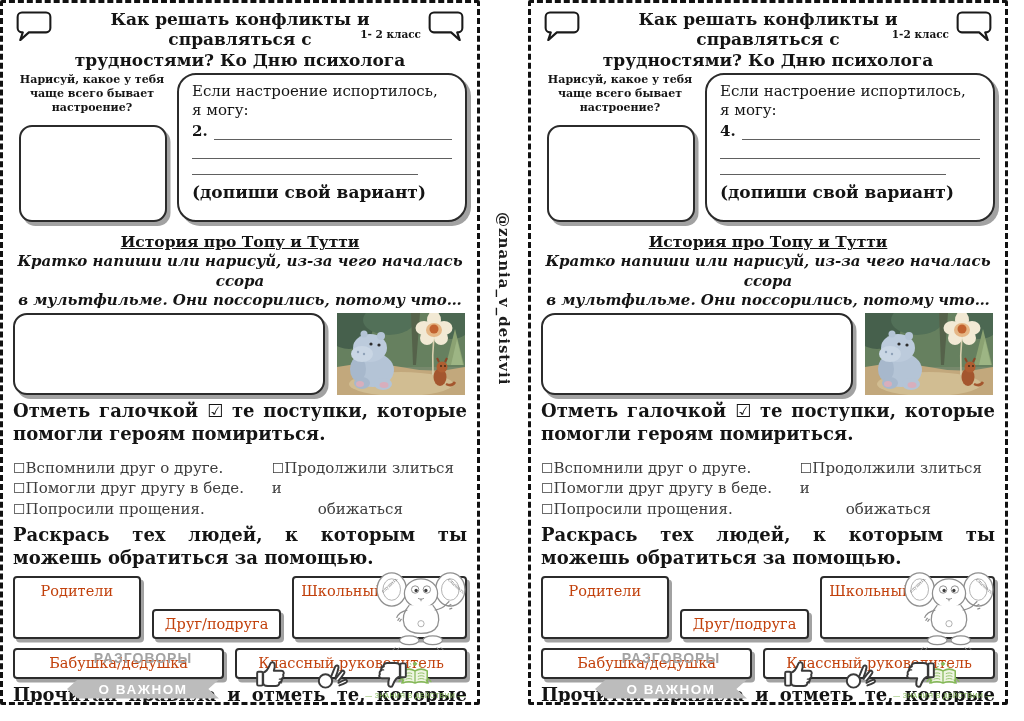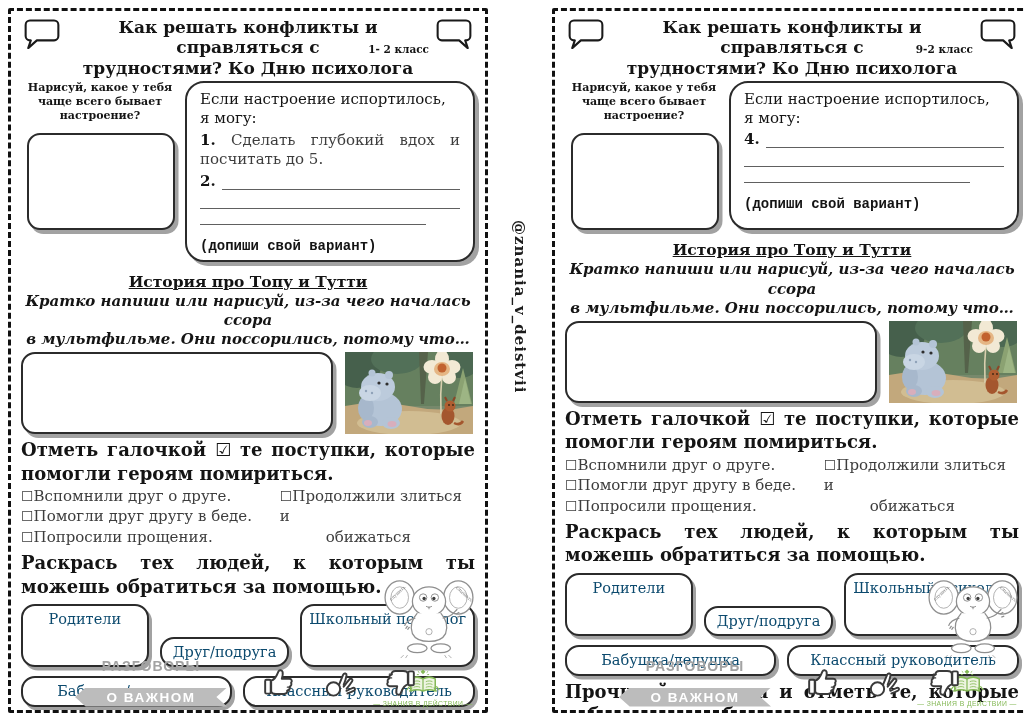--- a/index.html
+++ b/index.html
@@ -1,35 +1,35 @@
 <!DOCTYPE html>
 <html><head>
 <meta charset="utf-8">
 <style>
   * { margin:0; padding:0; box-sizing:border-box; }
   html,body { width:1024px; height:721px; background:#fff; }
   body { font-family:"DejaVu Serif","Liberation Serif",serif; color:#141414; }
 
-  .page { display:flex; padding:8px; gap:8px; position:relative; }
+  .page { display:flex; gap:0; position:relative; }
   .sheet {
     position:relative; width:480px; height:705px; flex:0 0 480px;
     border:3px dashed #111; border-radius:2px;
     padding:4px 10px; overflow:hidden; background:#fff;
   }
   .gutter { position:relative; width:48px; flex:0 0 48px; }
   .watermark {
     position:absolute; top:212px; left:50%; transform:translateX(-50%);
     writing-mode:vertical-rl; font-weight:bold; font-size:15px; letter-spacing:1px; color:#1c1c1c;
     white-space:nowrap;
   }
 
   
   .hdr { position:relative; text-align:center; padding:2px 34px 0 34px; }
   .title-line { font-weight:bold; font-size:17px; line-height:1.2; }
-  .grade { position:absolute; right:46px; top:28px; font-weight:bold; font-size:10.5px; }
+  .grade { position:absolute; right:46px; top:21px; font-weight:bold; font-size:10.5px; }
   .bubble { position:absolute; width:38px; height:31px; top:3px; }
   .bubble.left { left:2px; }
   .bubble.right { right:2px; transform:scaleX(-1); }
 
   
   .rowA { display:flex; margin-top:3px; }
   .mood-left { width:158px; flex:0 0 158px; text-align:center; }
   .mood-prompt { font-weight:bold; font-size:11px; line-height:1.25; }
   .mood-drawbox {
     margin:11px 4px 0 6px; height:97px; border:2px solid #2b2b2b; border-radius:13px;
@@ -39,48 +39,48 @@
     flex:1; margin-left:6px; border:2px solid #2b2b2b; border-radius:19px;
     box-shadow:4px 4px 0 #a2a2a2; padding:7px 13px 6px 13px; background:#fff;
   }
   .mood-box-title { font-weight:normal; font-size:15px; line-height:1.25; }
   .mood-item { font-size:15px; color:#3d3d3d; text-align:justify; line-height:1.3; margin-top:3px; }
   .mood-item b { color:#111; }
   .mood-fill { display:flex; align-items:flex-end; margin-top:2px; font-size:15px; }
   .fill-line { flex:1; border-bottom:1.6px solid #606060; height:17px; margin-left:6px; }
   .write-line { border-bottom:1.6px solid #606060; height:19px; }
   .write-line.short { width:87%; height:16px; }
-  .mood-hint { font-weight:bold; font-size:14px; margin-top:13px;font-family:Liberation Mono, monospace; }
+  .mood-hint { font-weight:bold; font-size:17px; margin-top:7px; }
 
   
   .story-heading { text-align:center; font-weight:bold; font-size:15.5px; text-decoration:underline; margin-top:10px; }
   .story-prompt { text-align:center; font-weight:bold; font-size:15px; line-height:1.28; margin-top:1px;font-style:italic; }
   .rowB { display:flex; margin-top:3px; align-items:flex-start; }
   .answer-box {
     width:312px; flex:0 0 312px; height:82px; border:2px solid #2b2b2b; border-radius:14px;
     box-shadow:3.5px 4px 0 #a2a2a2; background:#fff;
   }
   .cartoon { margin-left:12px; width:128px; height:82px; display:block; }
 
   
   .instr { font-weight:bold; font-size:18px; line-height:1.3; text-align:justify; margin-top:4px; }
   .glyph { font-family:"DejaVu Sans","Liberation Sans",sans-serif; font-weight:normal; }
-  .chk-cols { display:flex; margin-top:1px; }
+  .chk-cols { display:flex; margin-top:12px; }
   .chk-col-l { width:57%; }
   .chk-col-r { width:43%; }
   .chk { font-size:15px; color:#3d3d3d; line-height:1.36; }
   .chk .chk-box { font-family:"DejaVu Sans","Liberation Sans",sans-serif; font-size:14px; color:#3d3d3d; }
   .chk-wrap2 { padding-left:46px; }
 
   
   .btn-row { display:flex; gap:11px; margin-top:6px; }
   .btn-row.second { margin-top:9px; }
   .helper-box {
-    border:2px solid #2b2b2b; border-radius:14px; box-shadow:3px 3.5px 0 #a2a2a2;
-    background:#fff; text-align:center; font-size:14.5px; color:#0c4a6e;
+    border:2px solid #2b2b2b; border-radius:4px; box-shadow:3px 3.5px 0 #a2a2a2;
+    background:#fff; text-align:center; font-size:14.5px; color:#c2410c;
     padding:5px 6px 4px 6px; line-height:1.2;
   }
   .b1 { flex:1.0 1 0; } .b2 { flex:1.02 1 0;margin-top:33px; } .b3 { flex:1.42 1 0; }
   .b4 { flex:0 0 46.5%; } .b5 { flex:1 1 0; }
 
   
   .footer { position:absolute; left:12px; right:12px; bottom:5px; height:46px; display:flex; align-items:center; }
   .rv-logo { width:152px; margin-left:52px; text-align:center; font-family:Liberation Sans, sans-serif; }
   .rv-top { color:#a3a3a3; font-weight:bold; font-size:14px; letter-spacing:1px; }
   .rv-ribbon {
@@ -147,21 +147,20 @@
     </div>
 
     <div class="rowA">
       <div class="mood-left">
         <div class="mood-prompt">Нарисуй, какое у тебя чаще всего бывает настроение?</div>
         <div class="mood-drawbox"></div>
       </div>
       <div class="mood-box">
         <div class="mood-box-title">Если настроение испортилось,</div>
         <div class="mood-box-title">я могу:</div>
-        <p class="mood-item"><b>1.</b> <span>Сделать глубокий вдох и посчитать до 5.</span></p>
         <div class="mood-fill">
             <b>2.</b>
             <span class="fill-line"></span>
           </div>
         <div class="write-line"></div>
         <div class="write-line short"></div>
         <div class="mood-hint">(допиши свой вариант)</div>
       </div>
     </div>
 
@@ -309,21 +308,21 @@
 
     <div class="hdr">
       <svg class="bubble left">
           <use href="#sym-bubble"></use>
         </svg>
       <svg class="bubble right">
           <use href="#sym-bubble"></use>
         </svg>
       <div class="title-line">Как решать конфликты и справляться с</div>
       <div class="title-line">трудностями? Ко Дню психолога</div>
-      <div class="grade">9-2 класс</div>
+      <div class="grade">1-2 класс</div>
     </div>
 
     <div class="rowA">
       <div class="mood-left">
         <div class="mood-prompt">Нарисуй, какое у тебя чаще всего бывает настроение?</div>
         <div class="mood-drawbox"></div>
       </div>
       <div class="mood-box">
         <div class="mood-box-title">Если настроение испортилось,</div>
         <div class="mood-box-title">я могу:</div>

